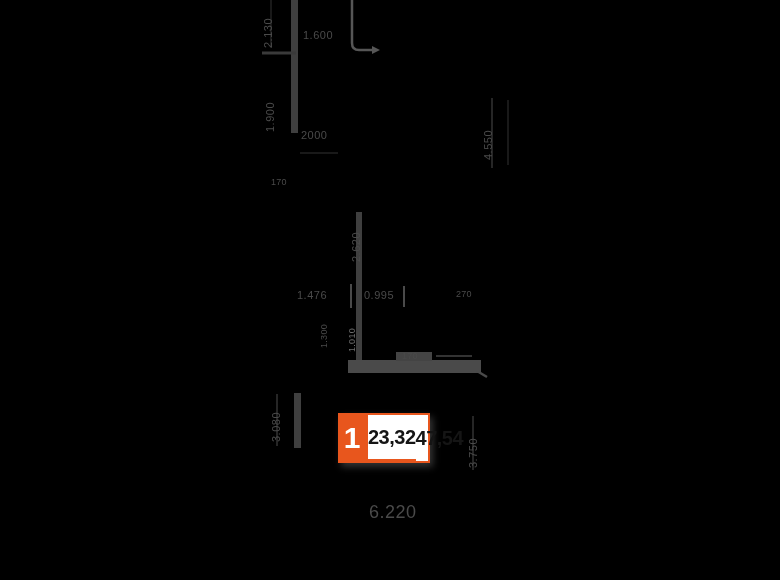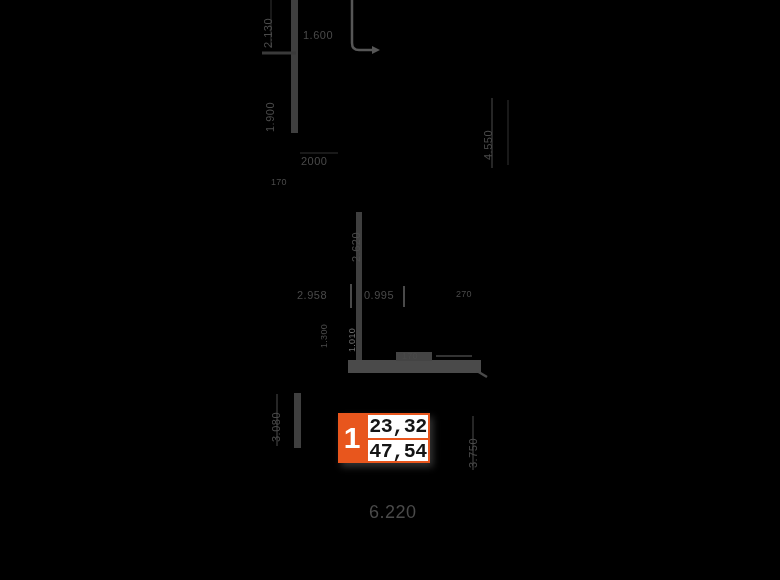--- a/index.html
+++ b/index.html
@@ -24,21 +24,21 @@
     box-shadow:3px 4px 7px rgba(150,150,150,.35);
   }
   .unit-num{
     width:28px;height:50px;background:var(--accent,#e8561d);
     color:#fff;font-weight:bold;font-size:30px;line-height:50px;
     display:flex;align-items:center;justify-content:center;
   }
   .unit-values{
     width:60px;height:46px;background:#fff;
     border:2px solid var(--accent,#e8561d);
-    display:flex;flex-direction:column;font-family:Liberation Mono, monospace;
+    display:flex;flex-direction:row;
   }
   .unit-values .val{
     flex:1;display:flex;align-items:center;justify-content:center;
     font-weight:bold;font-size:20px;color:#151515;letter-spacing:-0.5px;
   }
   .unit-values .val.top{border-bottom:2px solid var(--accent,#e8561d);}
 </style>
 </head>
 <body>
 
@@ -62,23 +62,23 @@
     <line x1="404" y1="286" x2="404" y2="307" stroke="#4a4a4a" stroke-width="2"></line>
     <line x1="492" y1="98" x2="492" y2="168" stroke="#333333" stroke-width="1.5"></line>
     <line x1="508" y1="100" x2="508" y2="165" stroke="#333333" stroke-width="1"></line>
     <line x1="473" y1="416" x2="473" y2="470" stroke="#333333" stroke-width="1.5"></line>
     <line x1="277" y1="394" x2="277" y2="446" stroke="#333333" stroke-width="1.5"></line>
     <line x1="436" y1="356" x2="472" y2="356" stroke="#444444" stroke-width="1.5"></line>
     <line x1="477" y1="371" x2="487" y2="377" stroke="#4a4a4a" stroke-width="2.5"></line>
   </svg>
 
   <div class="dim" style="left:303px;top:29px">1.600</div>
-  <div class="dim" style="left:301px;top:155px">2000</div>
+  <div class="dim" style="left:301px;top:129px">2000</div>
   <div class="dim small" style="left:271px;top:176px">170</div>
-  <div class="dim" style="left:297px;top:289px">2.958</div>
+  <div class="dim" style="left:297px;top:289px">1.476</div>
   <div class="dim" style="left:364px;top:289px">0.995</div>
   <div class="dim small" style="left:456px;top:288px">270</div>
   <div class="dim small" style="left:402px;top:350px">170</div>
   <div class="dim" style="left:369px;top:506px;font-size:18px">6.220</div>
 
   <div class="dim vdim" style="left:274px;top:36px">2.130</div>
   <div class="dim vdim" style="left:276px;top:120px">1.900</div>
   <div class="dim vdim" style="left:362px;top:250px">2.620</div>
   <div class="dim vdim small" style="left:330px;top:336px">1.300</div>
   <div class="dim vdim small lite" style="left:358px;top:340px">1.010</div>

